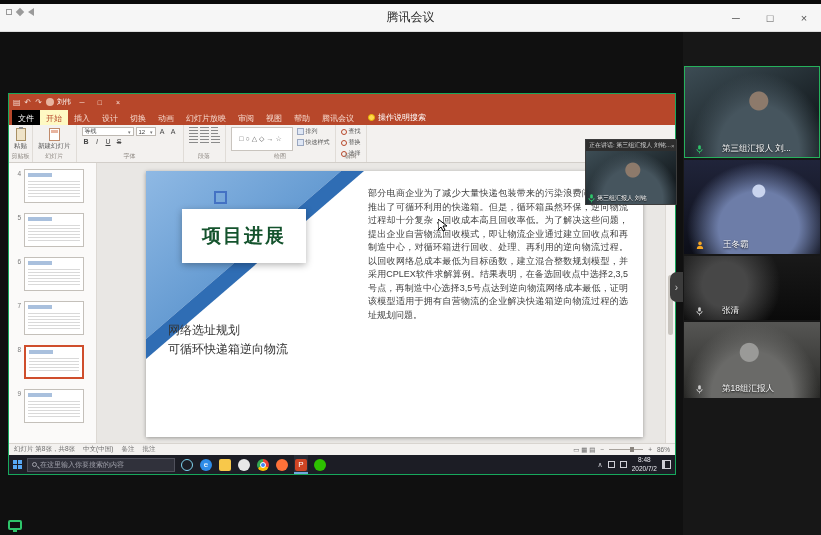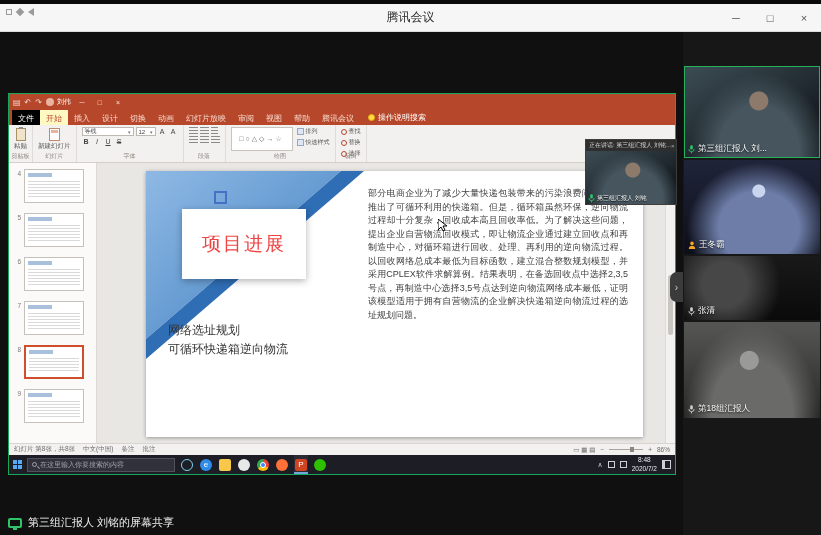--- a/index.html
+++ b/index.html
@@ -83,23 +83,23 @@
   .thumb.sel .tbox { border:2px solid #cf4e2c; }
 
   .slide-wrap { flex:1; position:relative; background:#e9e7e4; }
   .vscroll { position:absolute; right:0; top:0; bottom:0; width:10px; background:#f4f2f0; border-left:1px solid #ddd9d4; }
   .vthumb { position:absolute; left:2px; right:2px; top:40%; height:60px; background:#c9c5bf; border-radius:3px; }
 
   .slide { position:absolute; left:49px; top:8px; width:497px; height:266px; background:#fff;
            box-shadow:0 1px 4px rgba(0,0,0,.35); overflow:hidden; }
   .band-svg { position:absolute; left:0; top:0; }
   .sq-outline { position:absolute; left:68px; top:20px; width:13px; height:13px; border:2px solid #4472c4; background:transparent; }
-  .title-card { position:absolute; left:36px; top:38px; width:124px; height:70px; background:#fff;
+  .title-card { position:absolute; left:36px; top:38px; width:124px; height:54px; background:#fff;
                 box-shadow:0 2px 7px rgba(0,0,0,.3); display:flex; align-items:center; justify-content:center;
-                font-size:19px; font-weight:normal; color:#ef4444; letter-spacing:2px; }
+                font-size:19px; font-weight:bold; color:#14532d; letter-spacing:2px; }
   .subtitle { position:absolute; left:22px; top:150px; font-size:12px; color:#333; line-height:1.55; }
   .bodytext { position:absolute; left:222px; top:16px; width:260px; font-size:9px; line-height:1.5;
               color:#404040; text-align:justify; }
   .cursor-svg { position:absolute; left:292px; top:48px; }
 
   .ppt-status { height:12px; background:#f3f1ef; border-top:1px solid #d8d4cf; display:flex; align-items:center;
                 font-size:6.5px; color:#6b6b6b; padding:0 5px; gap:8px; flex:0 0 12px; }
   .ps-right { margin-left:auto; display:flex; align-items:center; gap:5px; }
   .zoom-track { width:34px; height:1px; background:#a8a39d; position:relative; }
   .zoom-knob { position:absolute; left:60%; top:-2px; width:4px; height:5px; background:#8a857f; }
@@ -160,25 +160,25 @@
         background: radial-gradient(circle at 55% 33%, #c9d4ee 0 6px, rgba(0,0,0,0) 7px),
                     radial-gradient(ellipse at 55% 72%, #6d7da8 0 38%, rgba(0,0,0,0) 68%),
                     linear-gradient(#20243a,#0c0e18); }
   .t3 { height:64px;
         background: radial-gradient(circle at 30% 45%, #474747 0 22%, rgba(0,0,0,0) 55%),
                     linear-gradient(#191919,#0a0a0a); }
   .t4 { height:94px;
         background: radial-gradient(circle at 50% 38%, #6e5a4e 0 8px, rgba(0,0,0,0) 9px),
                     radial-gradient(ellipse at 50% 86%, #3a3330 0 38%, rgba(0,0,0,0) 66%),
                     linear-gradient(#241f1c,#0d0b0a); }
-  .t5 { height:96px;
+  .t5 { height:76px;
         background: radial-gradient(circle at 48% 40%, #9a9a98 0 9px, rgba(0,0,0,0) 10px),
                     radial-gradient(ellipse at 50% 96%, #6a6a68 0 42%, rgba(0,0,0,0) 70%),
                     linear-gradient(#565654,#282826); text-decoration: underline; }
-  .nm { position:absolute; left:4px; bottom:3px; display:flex; align-items:center; gap:3px;
+  .nm { position:absolute; left:12px; bottom:3px; display:flex; align-items:center; gap:19px;
         font-size:8.5px; color:#fff; text-shadow:0 1px 2px rgba(0,0,0,.9);
         max-width:128px; white-space:nowrap; overflow:hidden; }
 
   
   .banner { position:absolute; left:8px; bottom:5px; display:flex; align-items:center; gap:6px;
             color:#f0f0f0; font-size:11px; z-index:22; }
   .mon-icon { width:14px; height:10px; border:2px solid #2ec56a; border-radius:2px; position:relative; }
   .mon-icon::after { content:""; position:absolute; left:3px; bottom:-4px; width:4px; height:2px; background:#2ec56a; }
 </style>
 </head>
@@ -506,14 +506,13 @@
             <line x1="4" y1="7.5" x2="4" y2="9.5" stroke="#cfcfcf" stroke-width="1"></line>
           </svg>
         <span>第18组汇报人</span>
       </div>
     </div>
   </div>
 </div>
 
 <div class="banner">
   <span class="mon-icon"></span>
-  <span>第三组汇报人 刘铭的屏幕共享</span>
 </div>
 
 </body></html>

